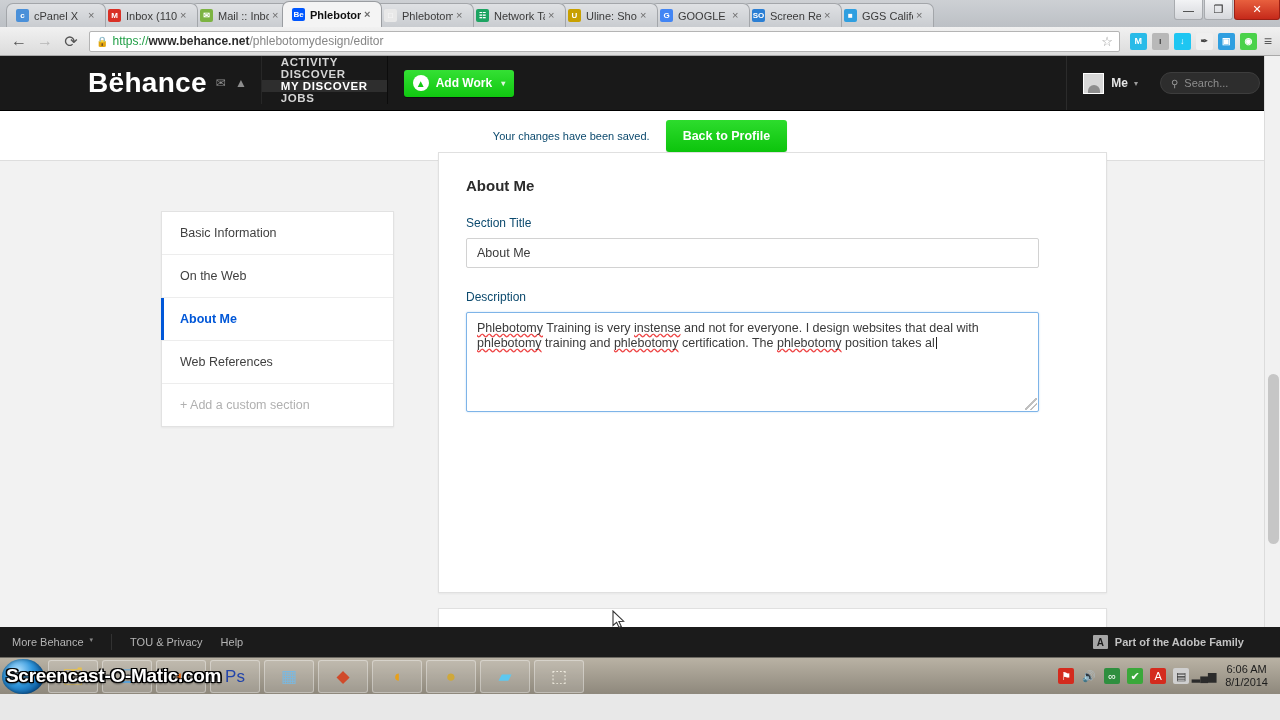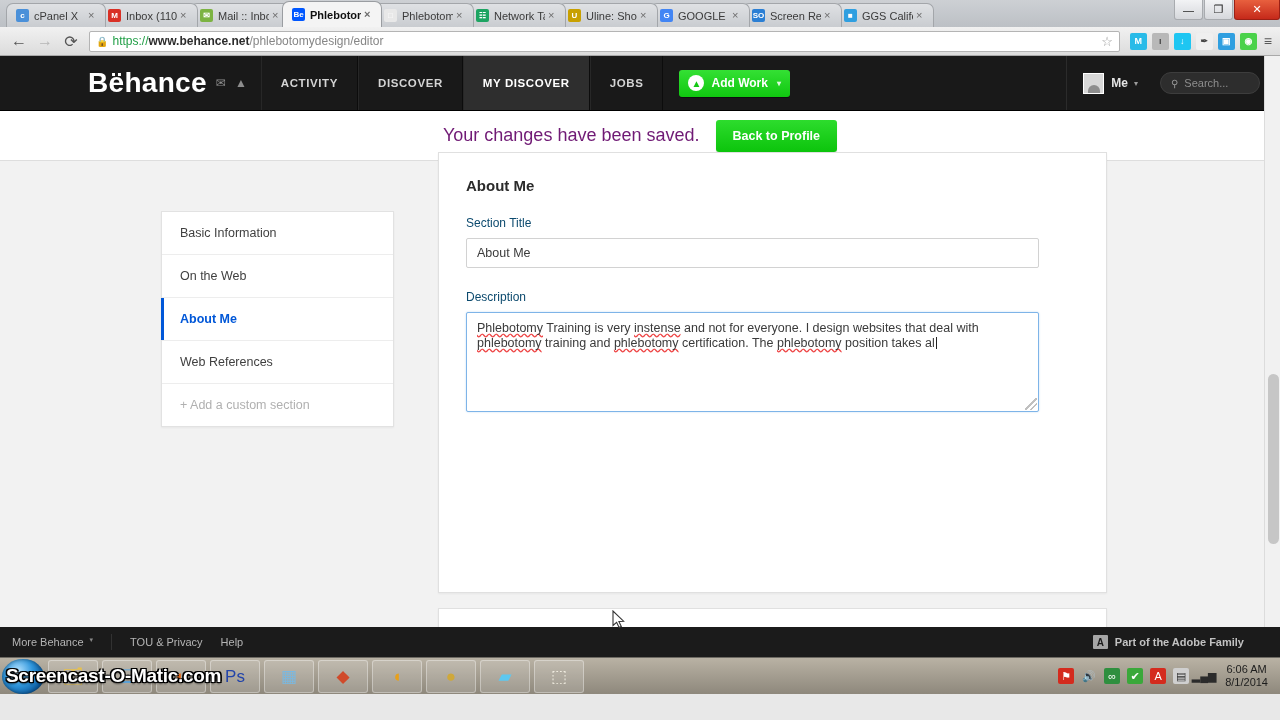--- a/index.html
+++ b/index.html
@@ -161,21 +161,21 @@
   }
   #searchbox .sico { color:#9a9a9a; font-size:10px; margin-right:6px; }
   #searchbox .sph { color:#8e8e8e; font-size:11px; }
 
   
   #saved-bar {
     height:50px; background:#fff;
     border-bottom:1px solid #dedede;
     display:flex; align-items:center; justify-content:center;
   }
-  #saved-text { font-size:18px; color:#701a75; margin-right:16px; }
+  #saved-text { font-size:11px; color:#0c4a6e; margin-right:16px; }
   #back-profile {
     height:28px; padding:16px 17px;
     background:linear-gradient(#2ddc2d,#0cc40c);
     border-radius:3px; color:#fff;
     font-size:12.5px; font-weight:bold;
     display:flex; align-items:center;
     box-shadow:0 1px 1px rgba(0,0,0,.18);
   }
 
   
@@ -421,21 +421,21 @@
 </div>
 
 <div id="page">
 
   <div id="be-nav">
     <div id="be-logo-wrap">
       <span id="be-logo">Bëhance</span>
       <span class="hdr-ico">✉</span>
       <span class="hdr-ico">▲</span>
     </div>
-    <div id="be-links" style="display:flex;">
+    <div id="be-links" style="display:flex;flex-direction:column;">
         <div class="be-link">ACTIVITY</div>
         <div class="be-link">DISCOVER</div>
         <div class="be-link on">MY DISCOVER</div>
         <div class="be-link">JOBS</div>
       </div>
     <div id="addwork-wrap">
       <div id="addwork">
         <span class="aw-ico">▲</span>
         <span>Add Work</span>
         <span class="aw-car">▾</span>

